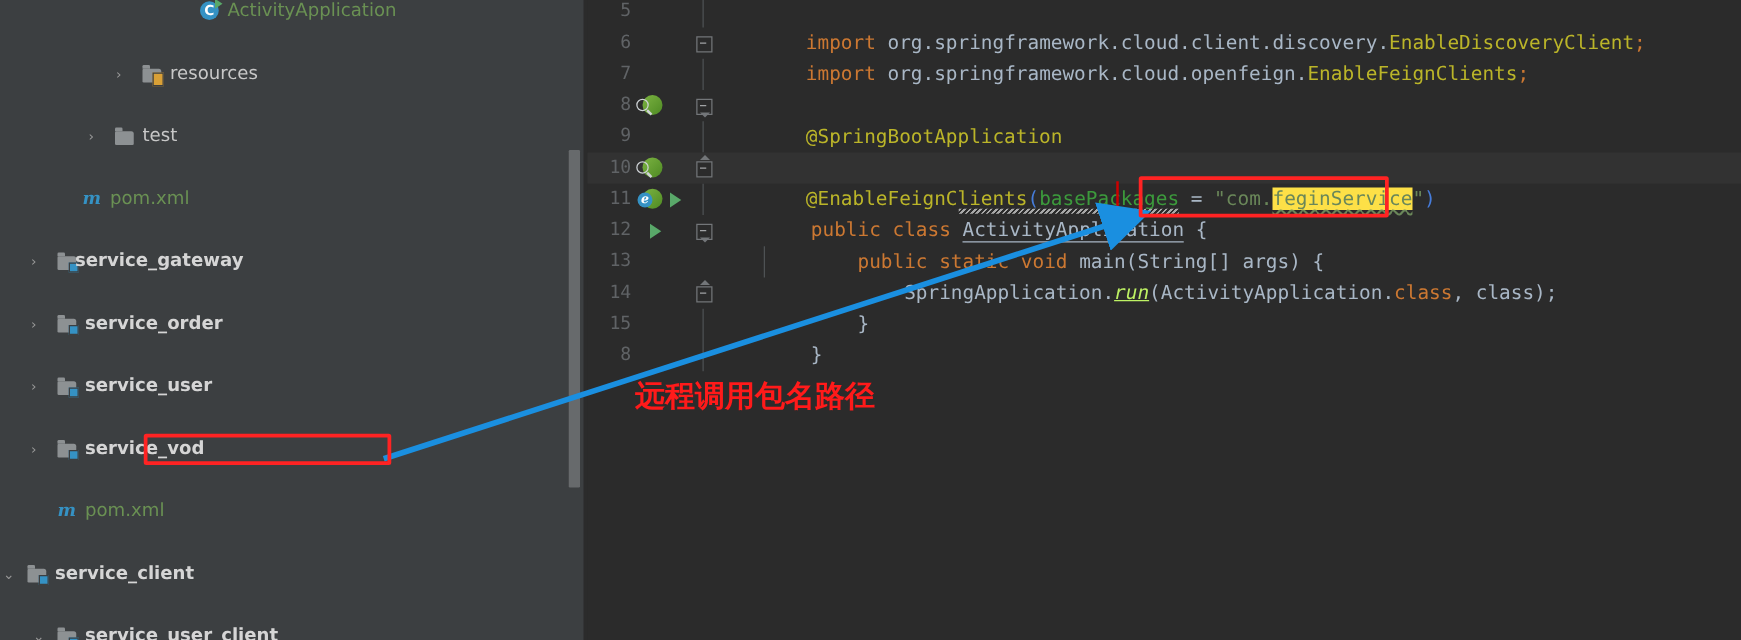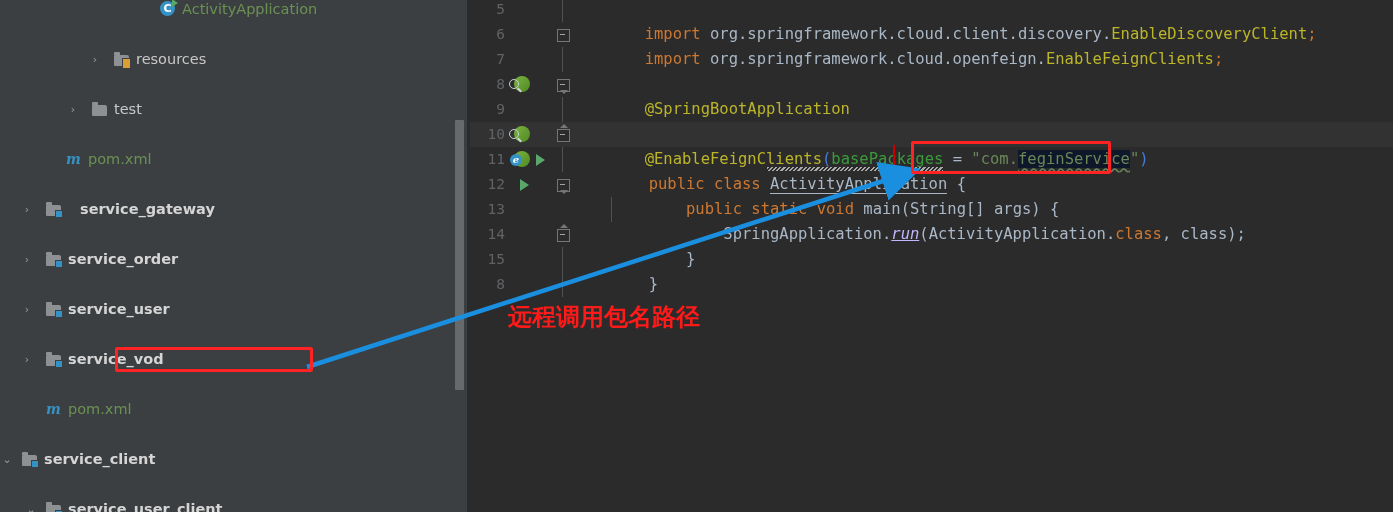--- a/index.html
+++ b/index.html
@@ -71,25 +71,25 @@
   .foldbox.up:before{content:"";position:absolute;left:2px;top:-6px;width:0;height:0;
         border-left:4px solid transparent;border-right:4px solid transparent;
         border-bottom:4px solid #737679;}
   .indentline{position:absolute;left:141px;top:0;width:1px;height:25px;background:#4e5254;}
   .code{position:absolute;left:100px;top:0;line-height:25px;font-size:15.5px;
         white-space:pre;font-family:"DejaVu Sans Mono","Liberation Mono",monospace;}
   .kw{color:#cc7832;}
   .cls{color:#a9b7c6;}
   .ann{color:#bbb529;text-align:center;}
   .str{color:#6a8759;}
-  .strhl{color:#6a8759;background:#0f172a;}
+  .strhl{color:#6a8759;background:#fde047;}
   .plain{color:#a9b7c6;}
   .attr{color:#467cda;}
   .green-id{color:#3c9a3c;}
-  .ital{font-style:italic;color:#c4b5fd;text-decoration:underline;}
+  .ital{font-style:italic;color:#bef264;text-decoration:underline;}
   .usq{text-decoration:underline;text-decoration-style:wavy;
        text-decoration-color:#6a8759;text-underline-offset:3px;}
   .uline{border-bottom:1px solid #a9b7c6;}
   .squig{position:absolute;height:4px;
        background:repeating-linear-gradient(135deg,#a9a9a9 0 1.5px,transparent 1.5px 3px);}
   #caret-bar{position:absolute;left:893px;top:145px;width:2px;height:21px;background:#cc0000;}
 
   
   #redbox-code{position:absolute;left:911px;top:141px;width:200px;height:33px;
         border:3px solid #ff2323;box-sizing:border-box;border-radius:2px;}
@@ -133,21 +133,21 @@
       <span class="mico" style="left:66px">m</span>
       <span class="tlabel green" style="left:88px">pom.xml</span>
     </div>
 
     <div class="trow" style="top:97px">
       <span class="twig" style="left:20px">›</span>
       <span class="ico" style="left:46px">
           <i class="fld"></i>
           <i class="badge-mod"></i>
         </span>
-      <span class="tlabel bold" style="left:80px">service_gateway</span>
+      <span class="tlabel bold" style="left:60px">service_gateway</span>
     </div>
 
     <div class="trow" style="top:122px">
       <span class="twig" style="left:20px">›</span>
       <span class="ico" style="left:46px">
           <i class="fld"></i>
           <i class="badge-mod"></i>
         </span>
       <span class="tlabel bold" style="left:68px">service_order</span>
     </div>

